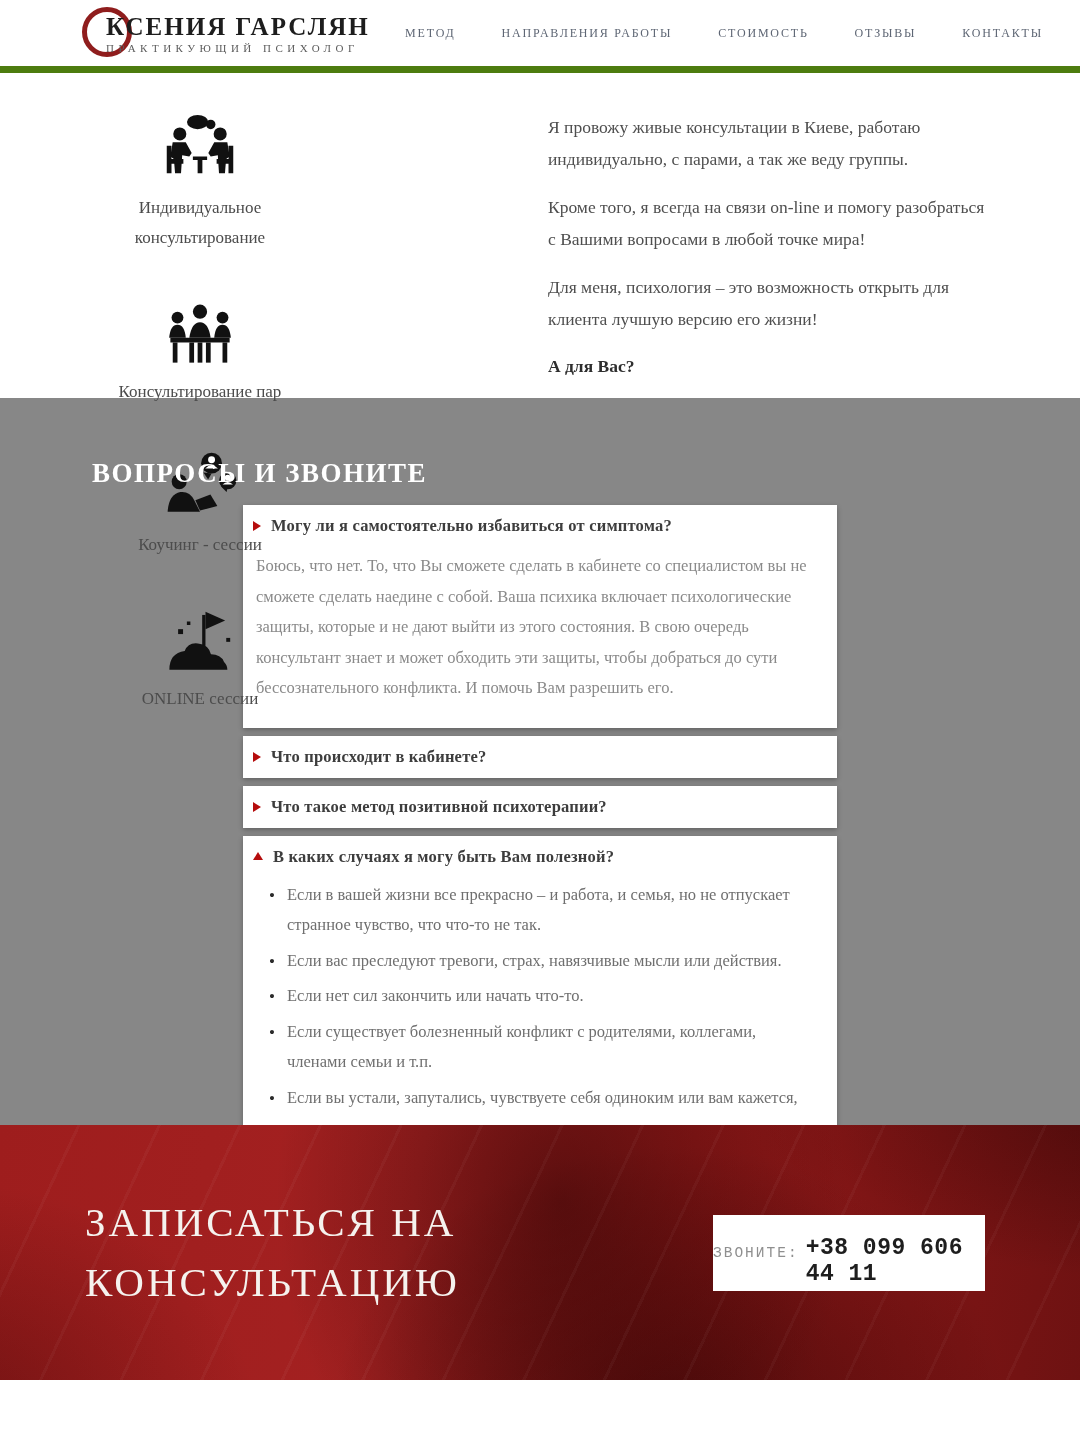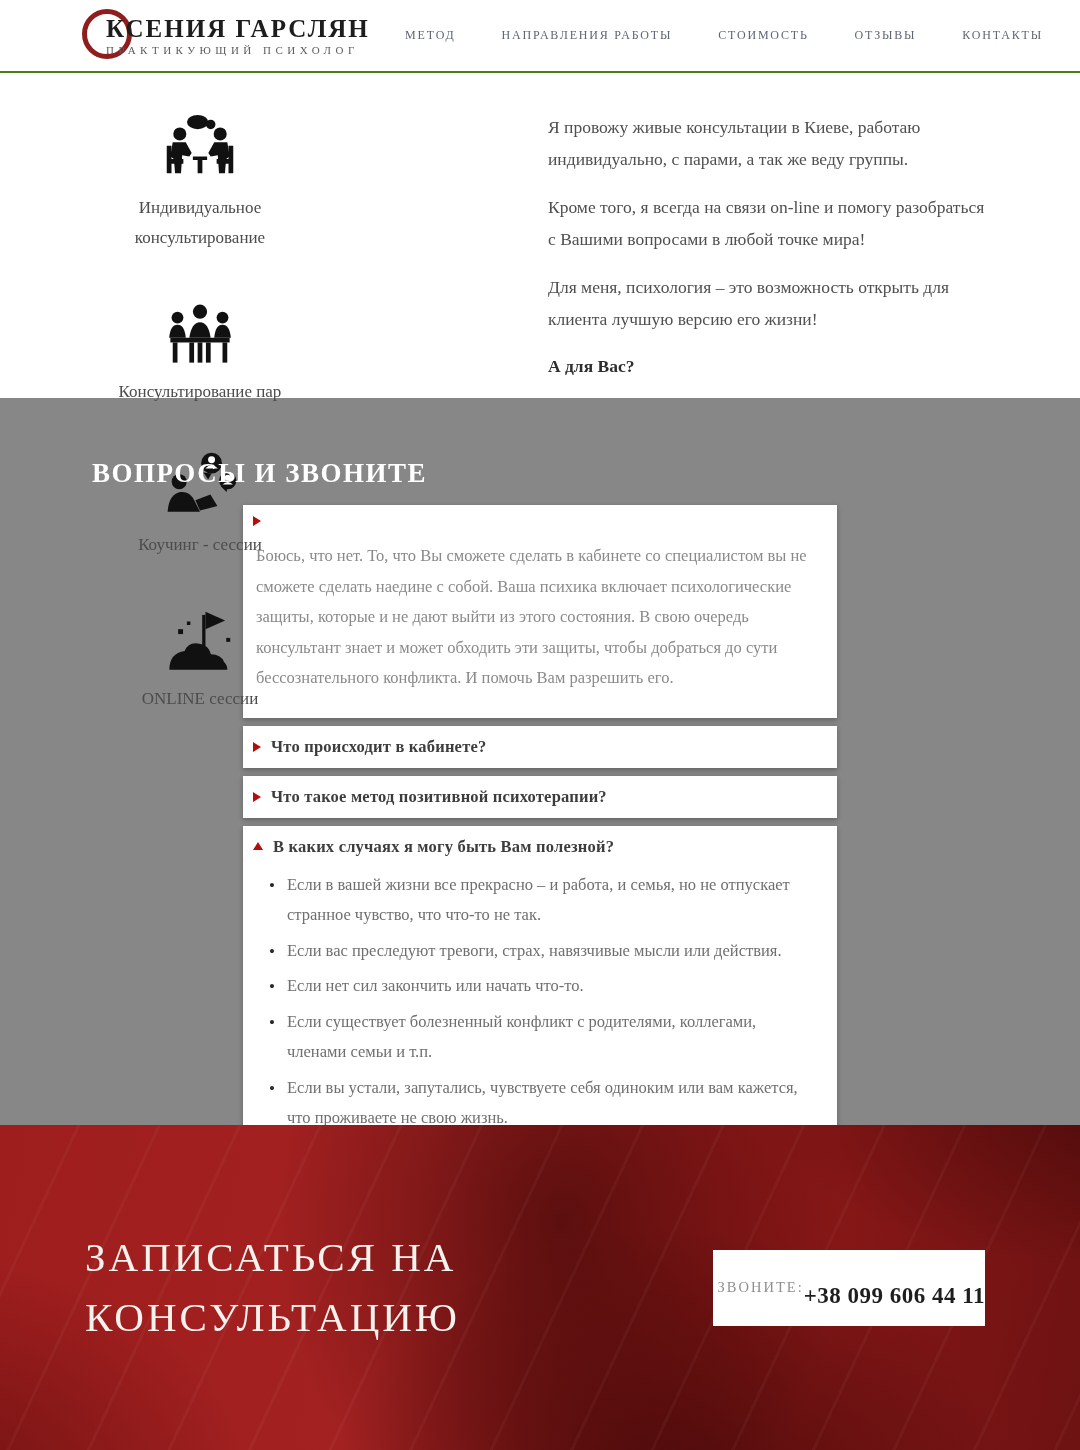--- a/index.html
+++ b/index.html
@@ -5,21 +5,21 @@
   * { margin:0; padding:0; box-sizing:border-box; }
   html,body { width:1080px; }
   body {
     width:1080px; height:1450px; overflow:hidden;
     font-family:"Liberation Serif","DejaVu Serif",serif;
     background:#fff; color:#444;
   }
 
   
   .header {
-    height:73px; background:#fff; border-bottom:2px solid #4d7c0f;
+    height:73px; background:#fff; border-bottom:7px solid #4d7c0f;
     display:flex; align-items:center; position:relative;
   }
   .logo { position:relative; margin-left:88px; padding-left:18px; cursor:pointer; }
   .logo-ring {
     position:absolute; left:-6px; top:-6px; width:50px; height:50px;
     border:5px solid #8f1d1d; border-radius:50%; z-index:0;
   }
   .logo-title {
     position:relative; z-index:1; font-size:25px; font-weight:600;
     letter-spacing:2px; color:#1d1d1d; white-space:nowrap;
@@ -77,42 +77,42 @@
   .acc-bullets li {
     position:relative; padding-left:18px; font-size:16.5px; line-height:1.85;
     color:#6f6f6f; margin-bottom:5px;
   }
   .acc-bullets li::before {
     content:"•"; position:absolute; left:0; top:0; color:#2b2b2b; font-size:17px;
   }
 
   
   .cta-section {
-    position:relative; height:325px; overflow:hidden;
+    position:relative; height:255px; overflow:hidden;
     display:flex; align-items:center;
     background:
       radial-gradient(ellipse 420px 520px at 52% 30%, rgba(40,3,3,.55), transparent 68%),
       radial-gradient(ellipse 520px 420px at 62% 115%, rgba(35,2,2,.6), transparent 65%),
       radial-gradient(ellipse 700px 300px at 108% -10%, rgba(45,4,4,.55), transparent 60%),
       radial-gradient(ellipse 500px 380px at -5% 115%, rgba(60,6,6,.45), transparent 62%),
       linear-gradient(100deg,#9e1d1d 0%,#a42121 38%,#931919 62%,#6e1212 100%);
   }
   .cta-section::after {
     content:""; position:absolute; inset:0; pointer-events:none;
     background:repeating-linear-gradient(115deg, transparent 0 70px,
       rgba(255,255,255,.035) 70px 73px);
   }
   .cta-title {
     margin-left:85px; width:460px; color:#f5f2ee; font-size:41px;
     letter-spacing:3px; line-height:1.45; font-weight:normal; position:relative; z-index:1;
   }
   .phone-box {
     position:relative; z-index:1; margin-left:auto; margin-right:95px;
     width:272px; height:76px; background:#fff; display:flex;
-    align-items:center; justify-content:flex-end; gap:0; cursor:pointer;
+    align-items:center; justify-content:flex-end; gap:7px; cursor:pointer;font-family:Liberation Mono, monospace;
   }
   .call-label { font-size:14.5px; letter-spacing:2px; color:#8f8f8f; }
   .phone-number { font-size:23px; font-weight:bold; color:#1e1e1e; letter-spacing:.5px;margin-top:17px; }
 </style>
 </head>
 <body>
 
 <header class="header">
   <div class="logo">
     <span class="logo-ring"></span>
@@ -214,20 +214,21 @@
 
 <section class="faq-section">
   <h2 class="faq-title">ВОПРОСЫ И ЗВОНИТЕ</h2>
 
   <div class="faq-list">
 
 
     <div class="acc-item">
       <div class="acc-head">
         <span class="tri"></span>
+        <span class="acc-q">Могу ли я самостоятельно избавиться от симптома?</span>
       </div>
       <div class="acc-answer">Боюсь, что нет. То, что Вы сможете сделать в кабинете со специалистом вы не сможете сделать наедине с собой. Ваша психика включает психологические защиты, которые и не дают выйти из этого состояния. В свою очередь консультант знает и может обходить эти защиты, чтобы добраться до сути бессознательного конфликта. И помочь Вам разрешить его.</div>
     </div>
 
     <div class="acc-item">
       <div class="acc-head">
         <span class="tri"></span>
         <span class="acc-q">Что происходит в кабинете?</span>
       </div>
     </div>

